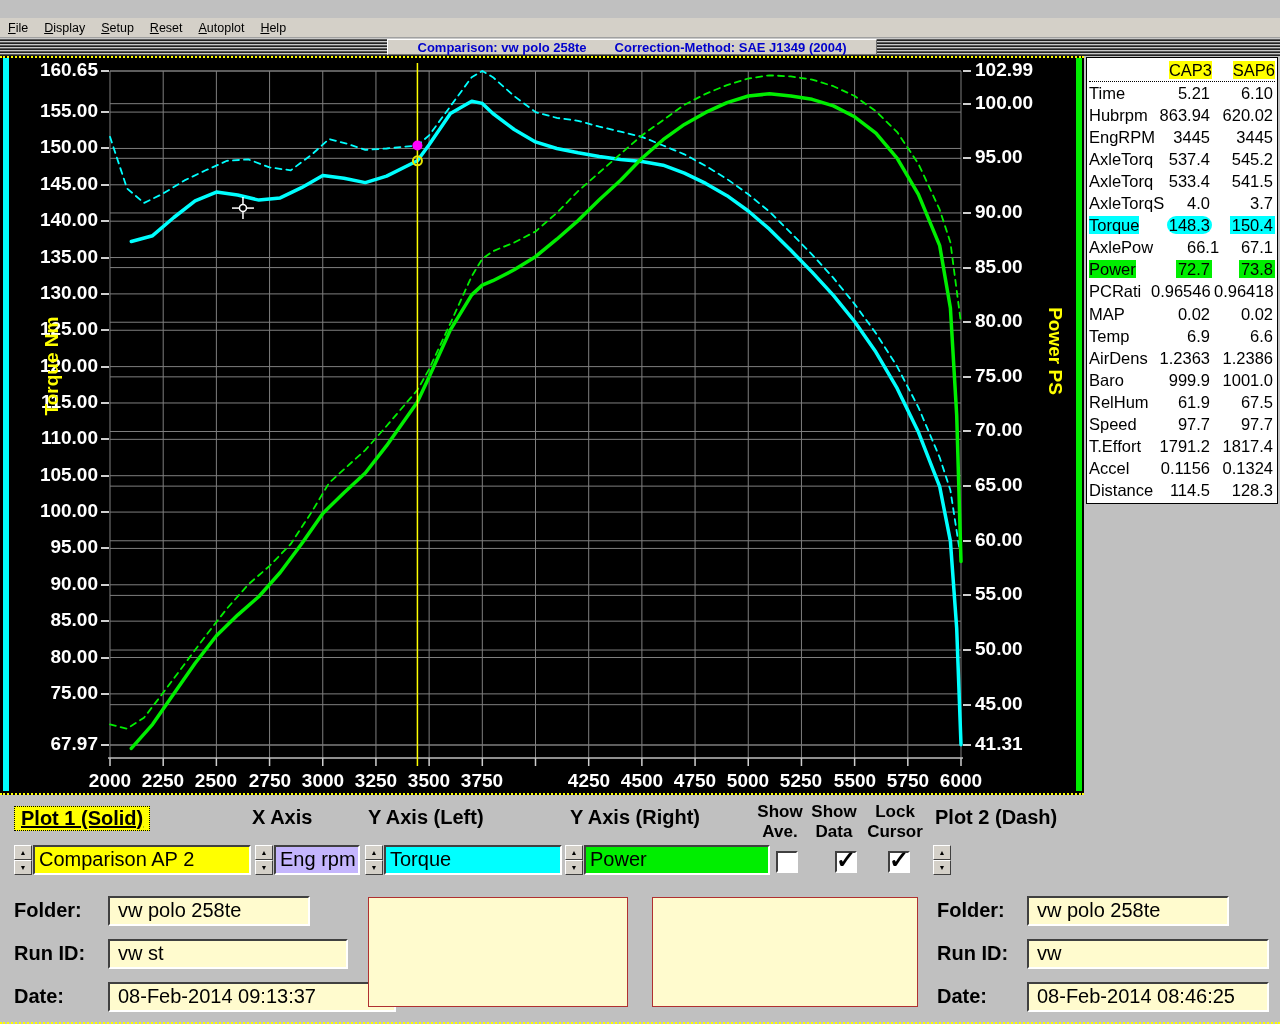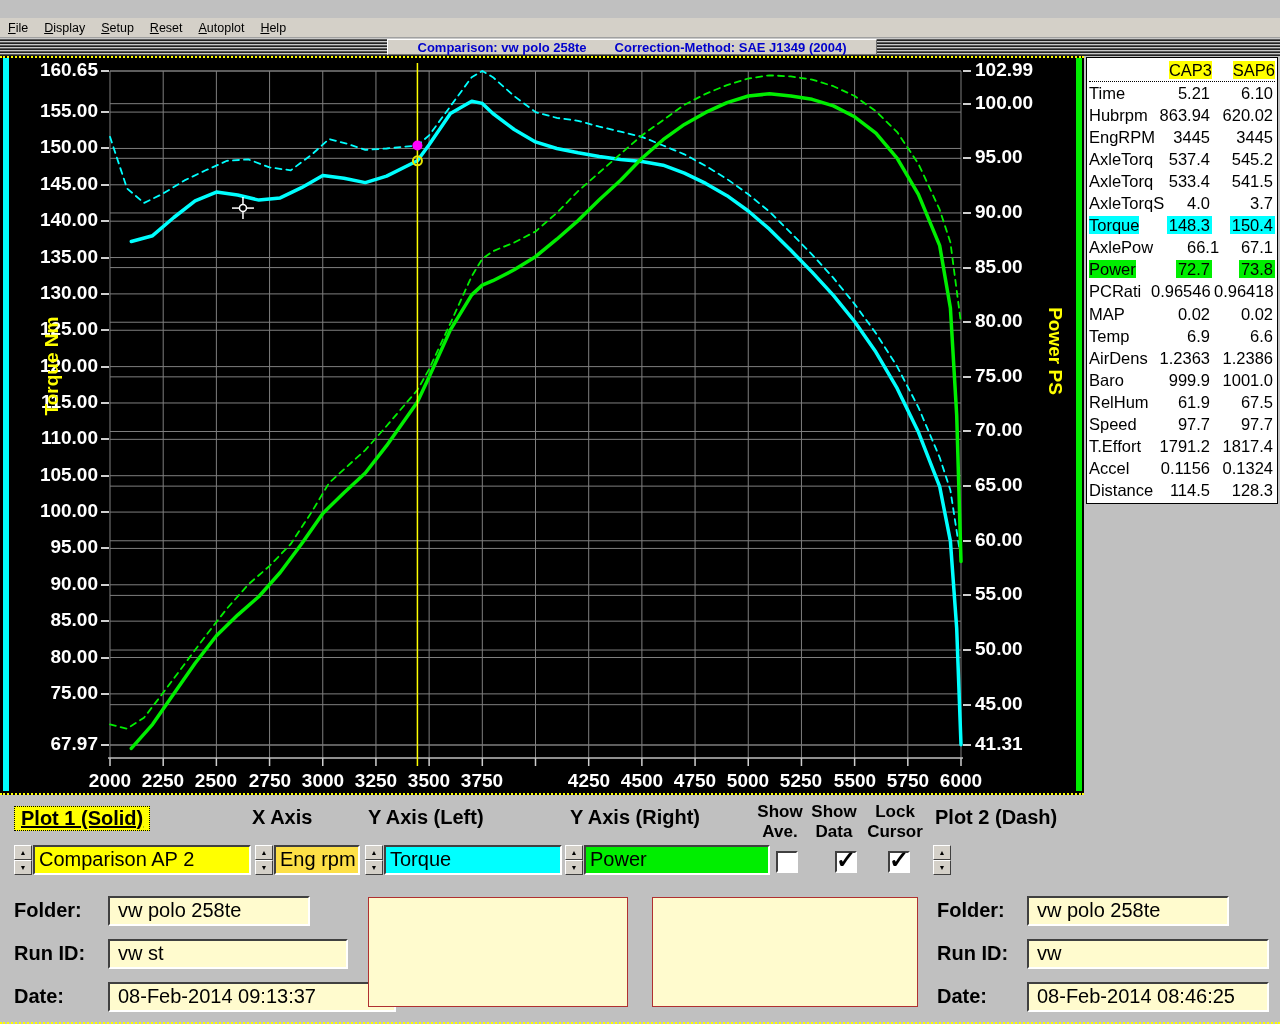--- a/index.html
+++ b/index.html
@@ -313,21 +313,21 @@
         <span class="pval"><span class="" style="padding:0 2px;">533.4</span></span>
         <span class="pval"><span class="" style="padding:0 2px;">541.5</span></span>
       </div>
       <div class="prow">
         <span class="pname"><span class="">AxleTorqS</span></span>
         <span class="pval"><span class="" style="padding:0 2px;">4.0</span></span>
         <span class="pval"><span class="" style="padding:0 2px;">3.7</span></span>
       </div>
       <div class="prow">
         <span class="pname"><span class="hl-cyan">Torque</span></span>
-        <span class="pval"><span class="hl-cyan" style="padding:0 2px;">148.3</span></span>
+        <span class="pval"><span class="hl-cyan" style="padding:0 2px;border-radius:9px;">148.3</span></span>
         <span class="pval"><span class="hl-cyan" style="padding:0 2px;">150.4</span></span>
       </div>
       <div class="prow">
         <span class="pname"><span class="">AxlePow</span></span>
         <span class="pval"><span class="" style="padding:0 2px;margin-left:36px;">66.1</span></span>
         <span class="pval"><span class="" style="padding:0 2px;">67.1</span></span>
       </div>
       <div class="prow">
         <span class="pname"><span class="hl-green">Power</span></span>
         <span class="pval"><span class="hl-green" style="padding:0 2px;">72.7</span></span>
@@ -407,21 +407,21 @@
     <div class="spinner" style="left:14px; top:50px;">
       <div class="spinbtn">▲</div>
       <div class="spinbtn">▼</div>
     </div>
     <div class="combo" style="left:33px; top:50px; width:218px; background:#ffff00;">Comparison AP 2</div>
 
     <div class="spinner" style="left:255px; top:50px;">
       <div class="spinbtn">▲</div>
       <div class="spinbtn">▼</div>
     </div>
-    <div class="combo" style="left:274px; top:50px; width:86px; background:#fde047;">Eng rpm</div>
+    <div class="combo" style="left:274px; top:50px; width:86px; background:#c4b5fd;">Eng rpm</div>
 
     <div class="spinner" style="left:365px; top:50px;">
       <div class="spinbtn">▲</div>
       <div class="spinbtn">▼</div>
     </div>
     <div class="combo" style="left:384px; top:50px; width:178px; background:#00ffff;">Torque</div>
 
     <div class="spinner" style="left:565px; top:50px;">
       <div class="spinbtn">▲</div>
       <div class="spinbtn">▼</div>

